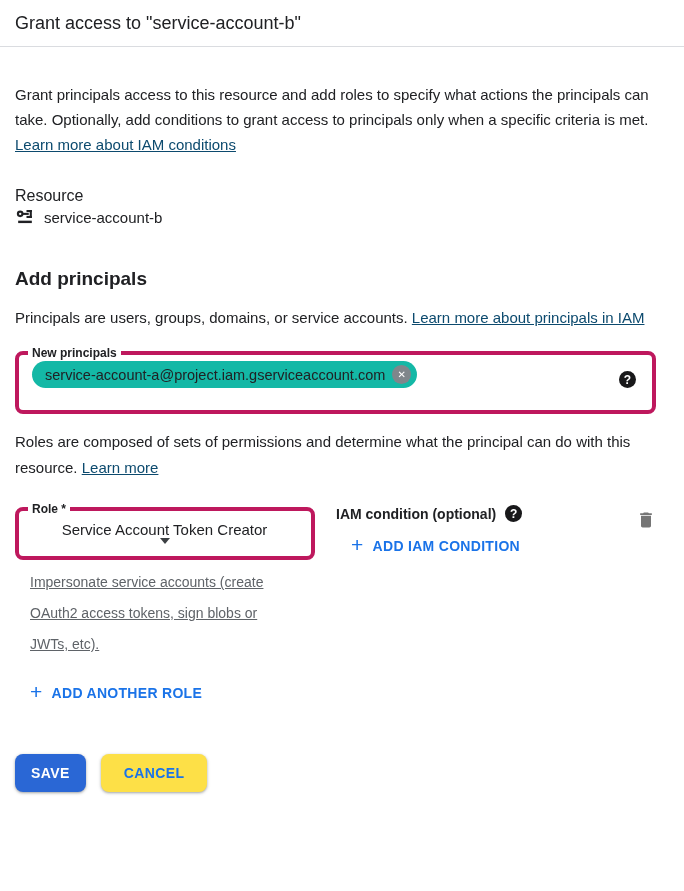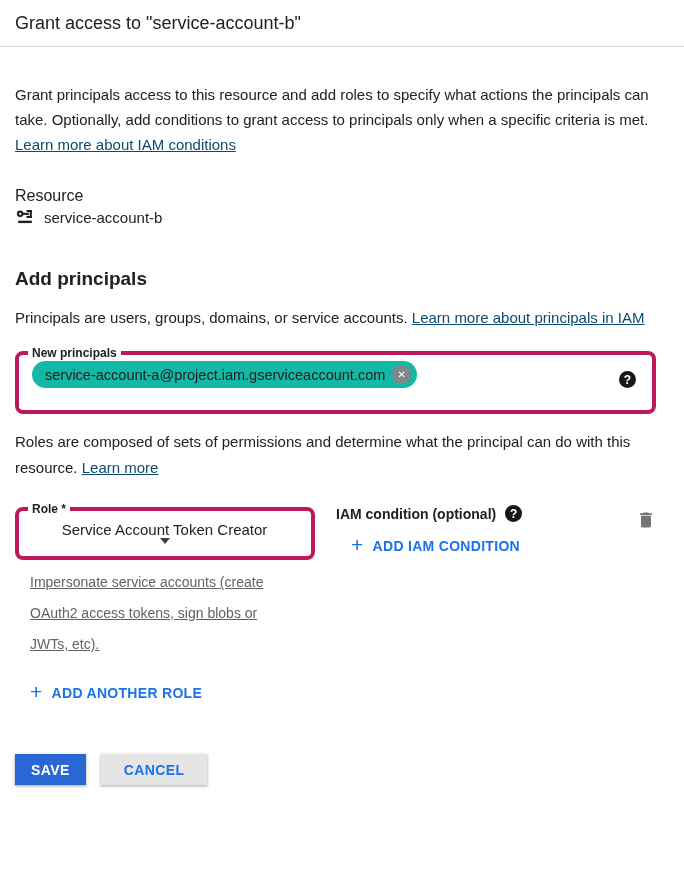--- a/index.html
+++ b/index.html
@@ -92,31 +92,31 @@
   }
   .plus-glyph { font-size: 21px; font-weight: 400; line-height: 1; position: relative; top: -1px; }
   .add-condition-btn { margin: 13px 0 0 15px; }
   .trash-btn { margin-left: auto; margin-top: 8px; cursor: pointer; background: none; border: none; padding: 0; }
 
   .add-role-btn { margin: 22px 0 0 15px; }
 
   
   .footer { display: flex; gap: 15px; padding: 0 0 0 15px; margin-top: 50px; }
   .btn {
-    height: 31px; display: inline-flex; align-items: center; justify-content: center;
+    height: 38px; display: inline-flex; align-items: center; justify-content: center;
     font-size: 14px; font-weight: 700; letter-spacing: 0.4px;
-    border-radius: 0; cursor: pointer; border: none;
+    border-radius: 8px; cursor: pointer; border: none;
     font-family: inherit;
   }
   .btn-primary {
     background: #2a67d5; color: #ffffff; padding: 0 16px;
     box-shadow: 0 1px 2px rgba(60,64,67,0.3), 0 1px 3px 1px rgba(60,64,67,0.15);
   }
   .btn-secondary {
-    background: #e5e5e5; color: #1a73e8; padding: 0 23px;
+    background: #fde047; color: #1a73e8; padding: 0 23px;
     box-shadow: 0 1px 2px rgba(60,64,67,0.3), 0 1px 3px 1px rgba(60,64,67,0.15);
   }
 </style>
 </head>
 <body>
 
 <div class="dialog-header">
   <div class="dialog-title">Grant access to "service-account-b"</div>
 </div>
 

